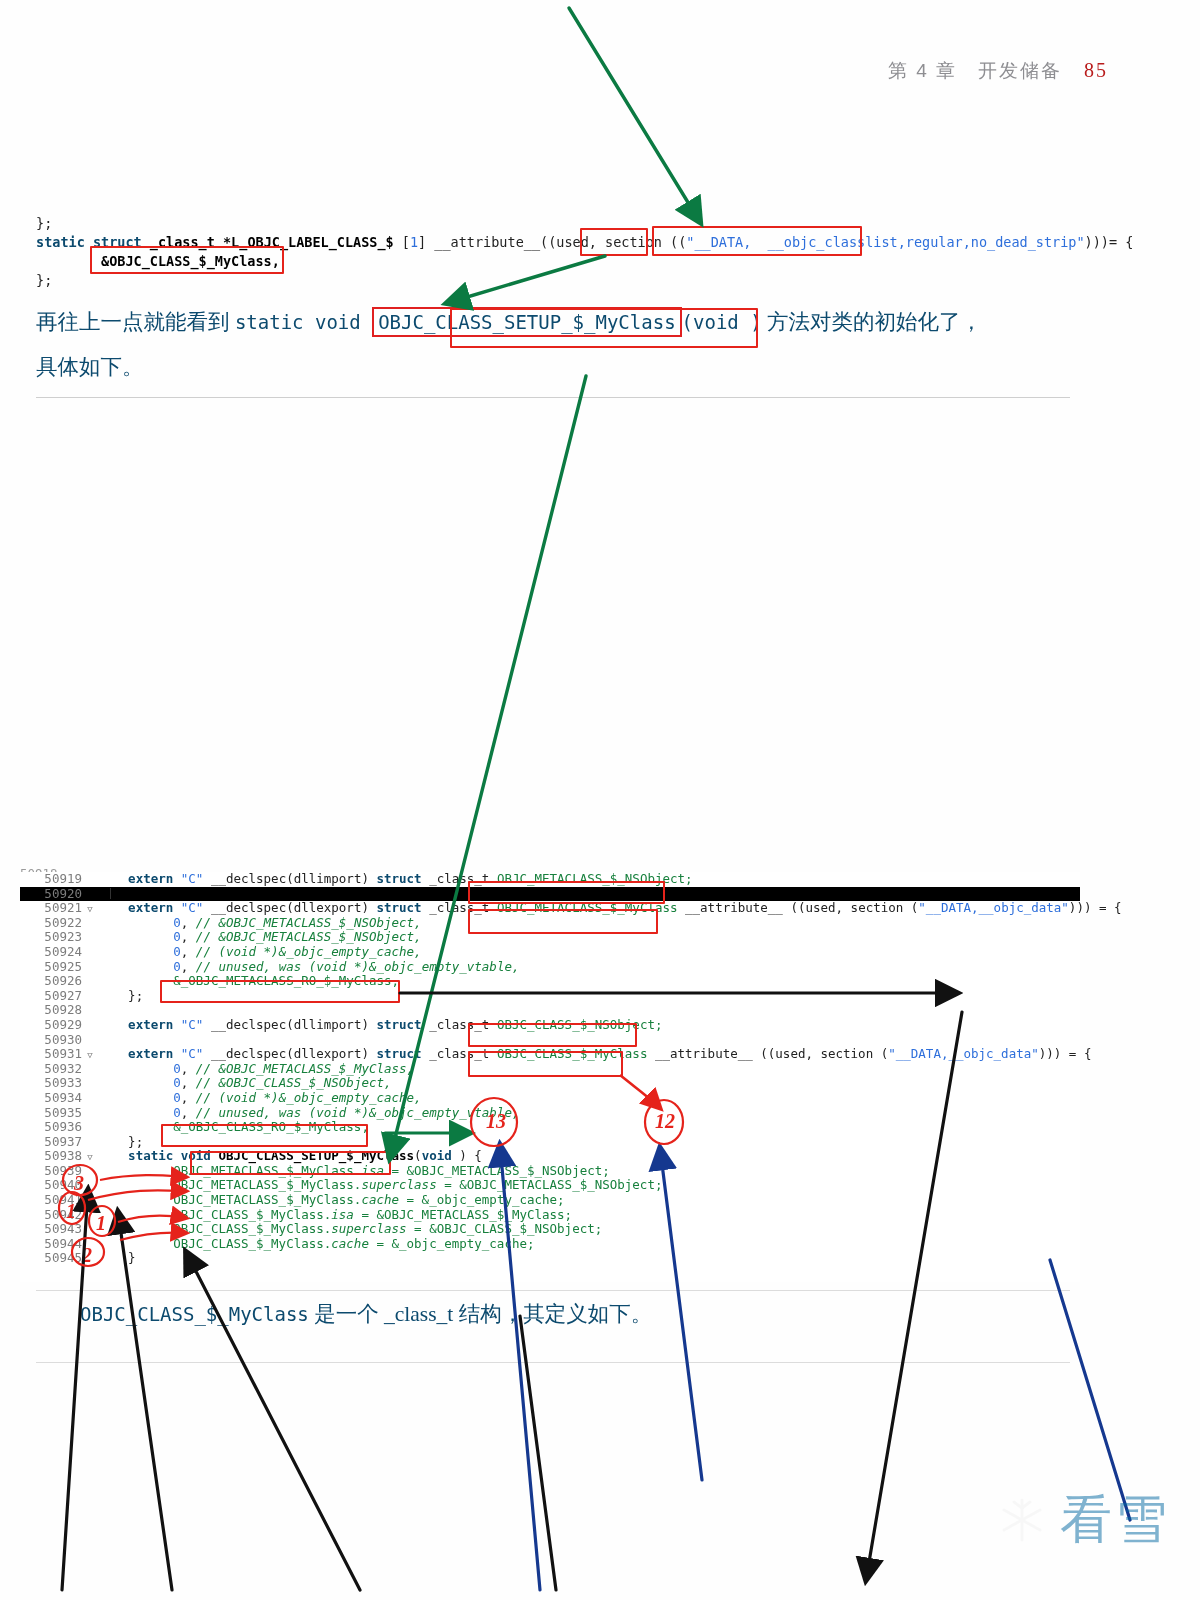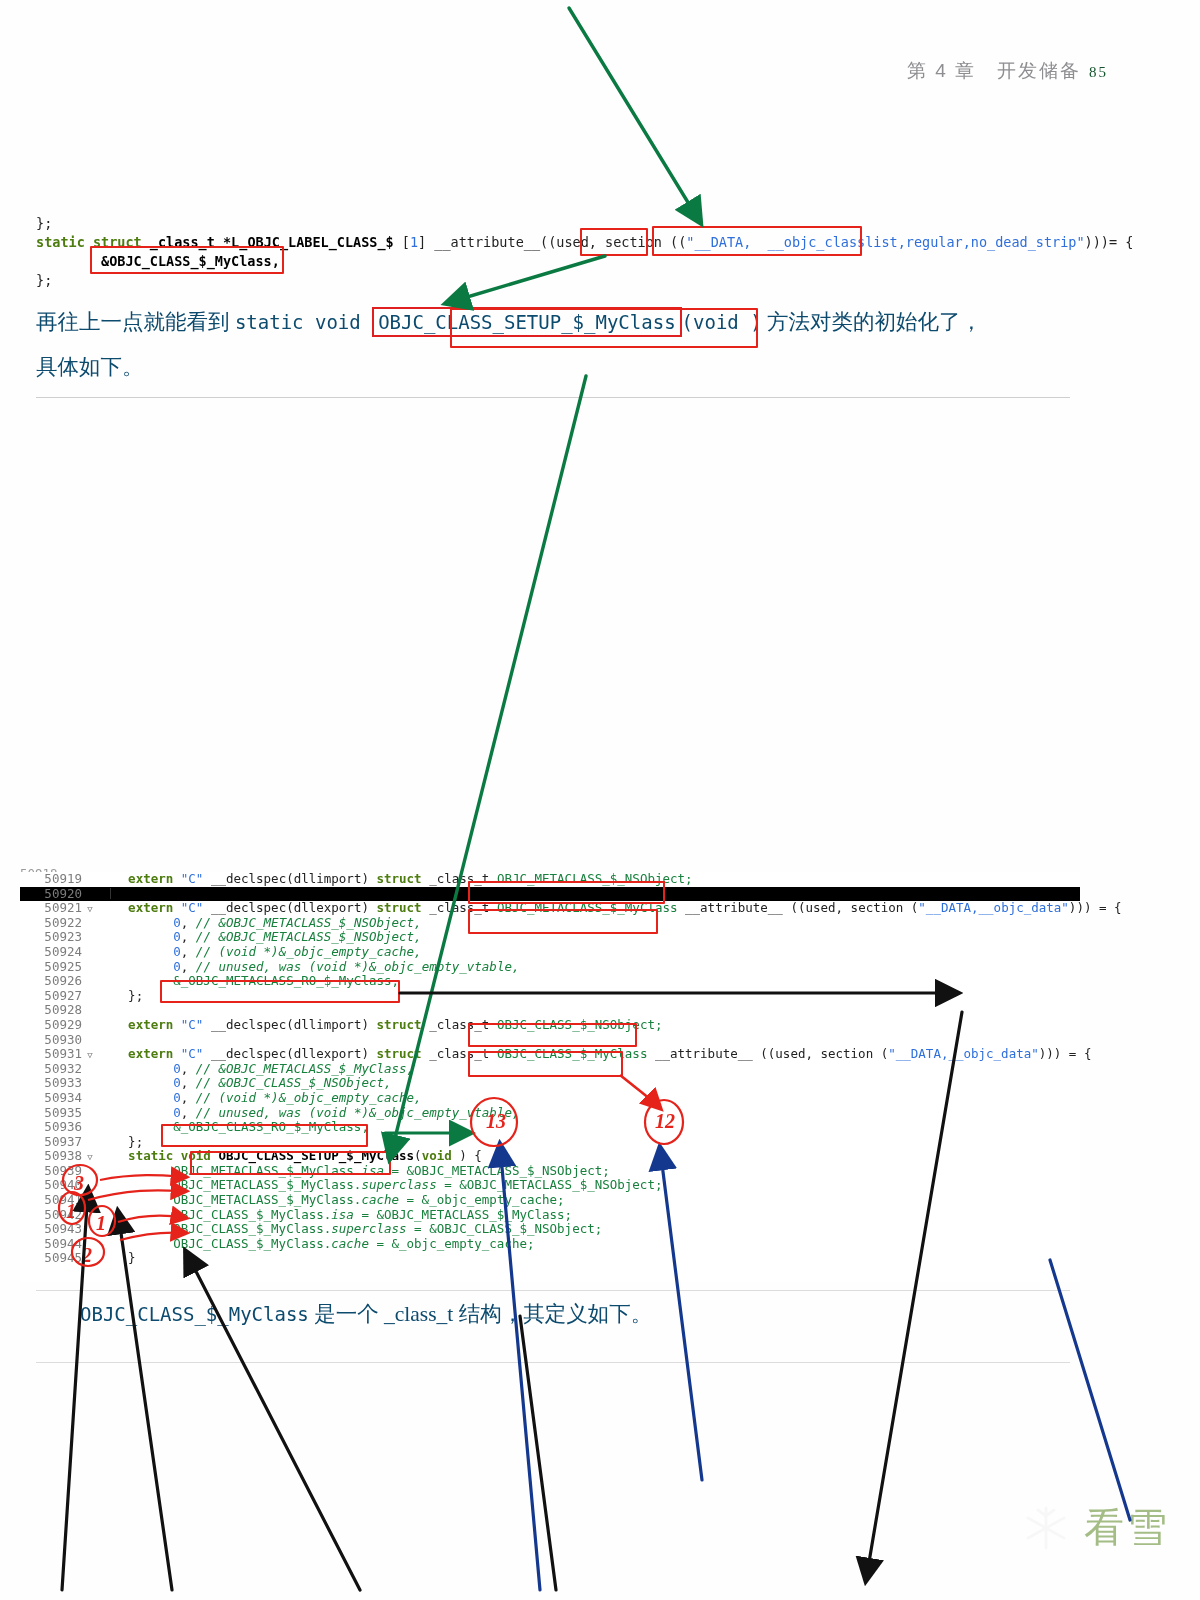--- a/index.html
+++ b/index.html
@@ -10,31 +10,31 @@
     position:relative;overflow:hidden;
   }
   .page{position:absolute;inset:0;background:#fefefe;}
 
   
   .hdr{
     position:absolute;top:58px;right:92px;
     font-family:"Liberation Sans",sans-serif;
     font-size:19px;color:#8e8e92;letter-spacing:2px;white-space:nowrap;
   }
-  .hdr .pg{margin-left:8px;font-family:"Liberation Serif",serif;font-size:15px;color:#14532d;}
+  .hdr .pg{margin-left:22px;font-family:"Liberation Serif",serif;font-size:20px;color:#b91c1c;}
 
   
   .codeblk{
     position:absolute;
     font-family:"DejaVu Sans Mono","Liberation Mono",monospace;
     white-space:pre;
   }
   .topcode{left:36px;top:214px;font-size:13.5px;line-height:19px;}
   .topcode .l{height:19px;}
-  .kw{color:#4d7c0f;font-weight:bold;text-align:center;}
+  .kw{color:#0c4a6e;font-weight:bold;text-align:center;}
   .bold{font-weight:bold;}
   .str{color:#2e6fdb;}
   .num{color:#2e6fdb;}
   .grn{color:#17803d;font-weight:normal;}
   .cmt{color:#17803d;font-style:italic;}
   .plain{color:#222;}
 
   .rule{position:absolute;left:36px;width:1034px;height:1px;background:#cfcfcf;}
 
   
@@ -77,21 +77,21 @@
     position:absolute;color:#e5231b;
     font-family:"Liberation Serif",serif;font-size:20px;
     font-style:italic;font-weight:bold;pointer-events:none;
   }
 
   
   .wm{
     position:absolute;right:30px;bottom:45px;
     display:flex;align-items:center;gap:12px;opacity:.5;
   }
-  .wm .txt{font-family:"Liberation Serif",serif;font-size:40px;color:#4d7c0f;letter-spacing:3px;}
+  .wm .txt{font-family:"Liberation Serif",serif;font-size:52px;color:#0369a1;letter-spacing:3px;}
   .bot-rule{position:absolute;left:36px;width:1034px;height:1px;background:#dcdcdc;}
 </style>
 </head>
 <body>
 
 <div class="page">
 
   <div class="hdr">
     <span>第 4 章　开发储备</span><span class="pg">85</span>
   </div>

